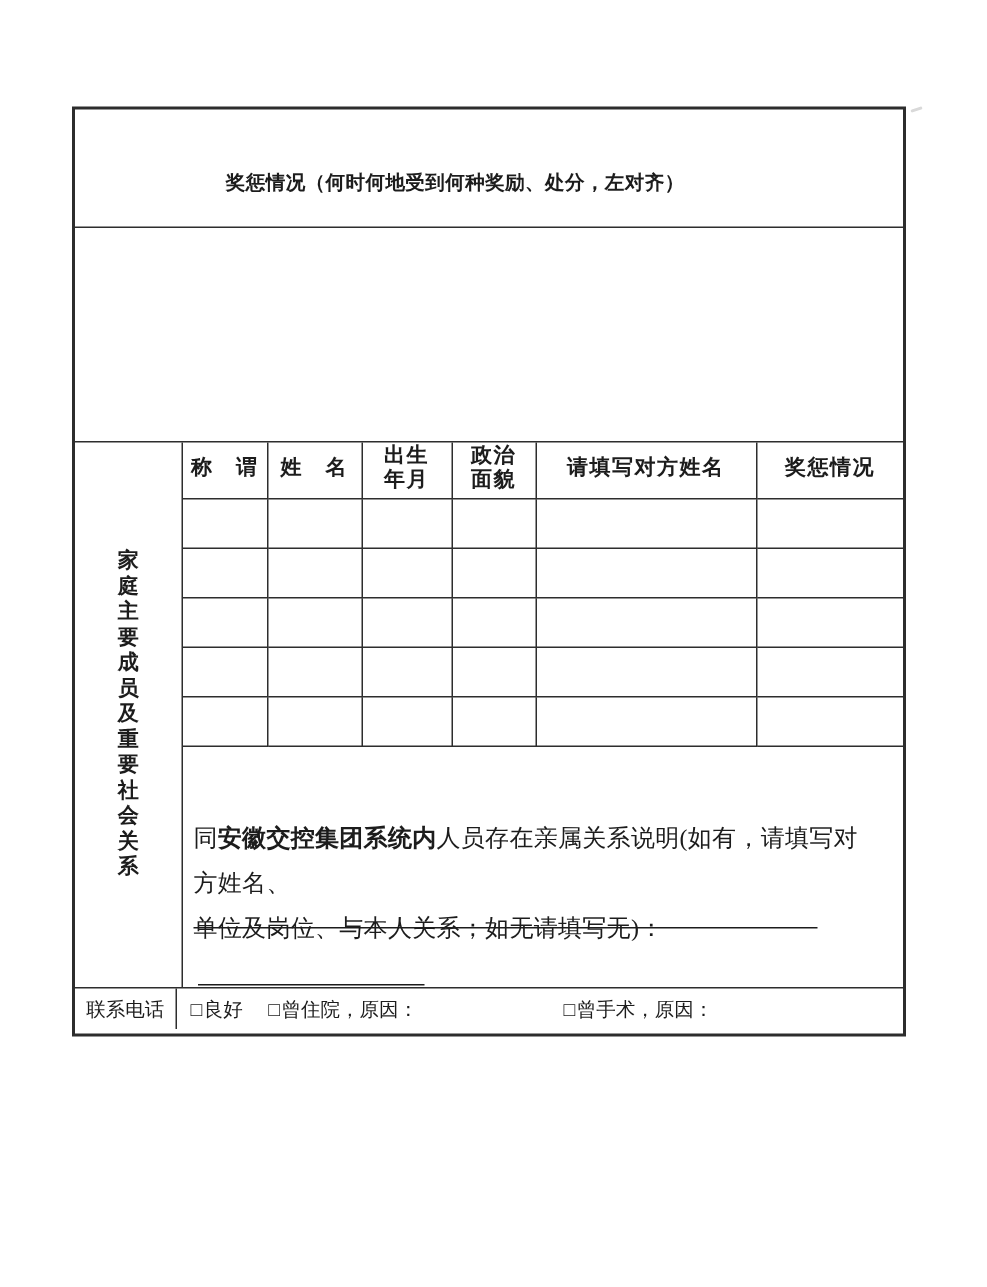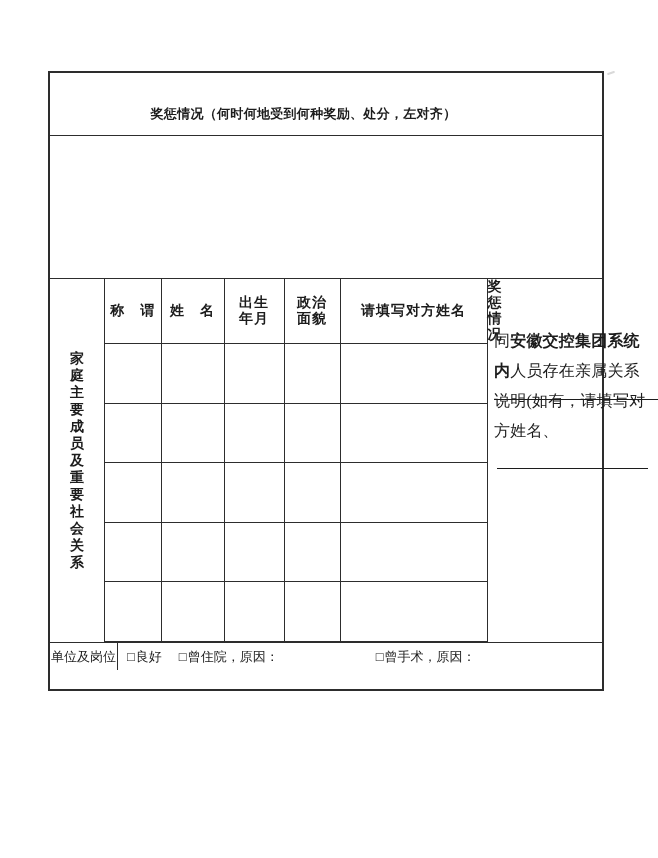--- a/index.html
+++ b/index.html
@@ -14,38 +14,38 @@
     position:relative; width:658px; height:858px; background:#ffffff; overflow:hidden;
   }
   .form-document {
     position:absolute; left:48px; top:71px; width:556px; height:620px;
     border:2px solid #2d2d2d;
     display:flex; flex-direction:column;
     background:#ffffff;
   }
   
   .awards-header {
-    height:63px; border-bottom:1px solid #2d2d2d;
+    height:79px; border-bottom:1px solid #2d2d2d;
     display:flex; align-items:center; justify-content:center;
     padding-top:19px; padding-right:45px;
   }
   .awards-title { font-size:13px; font-weight:bold; letter-spacing:0.3px; white-space:nowrap; }
   
   .awards-blank { height:143px; border-bottom:1px solid #2d2d2d; }
   
   .family-section { height:364px; border-bottom:1px solid #2d2d2d; display:flex; }
   .family-side {
-    width:55px; border-right:1px solid #2d2d2d;
+    width:72px; border-right:1px solid #2d2d2d;
     display:flex; align-items:center; justify-content:center;
   }
   .vertical-label {
     width:16px; font-size:14px; font-weight:bold; line-height:17px;
     text-align:center; word-break:break-all; letter-spacing:0;
   }
-  .family-content { flex:1; display:flex; flex-direction:row; min-width:0; }
+  .family-content { flex:1; display:flex; flex-direction:column; min-width:0; }
   table.family-table { border-collapse:collapse; width:100%; table-layout:fixed; }
   .family-table th, .family-table td { border:1px solid #2d2d2d; padding:0; }
   .family-table tr > *:first-child { border-left:none; }
   .family-table tr > *:last-child  { border-right:none; }
   .family-table thead th { border-top:none; }
   .family-table thead th {
     height:37px; font-size:14px; font-weight:bold; letter-spacing:1px;
     text-align:center; vertical-align:middle; white-space:pre-line; line-height:16px;
   }
   .family-table tbody td { height:33px; }
@@ -165,29 +165,29 @@
                 <td></td>
               </tr>
             </tbody>
         </table>
 
         <div class="relation-note">
           <div>
             <span>同</span><span class="note-bold">安徽交控集团系统内</span><span>人员存在亲属关系说明(如有，请填写对方姓名、</span>
           </div>
           <div>
-            <span class="inline-blank"></span>
+            <span>单位及岗位、与本人关系；如无请填写无)：</span><span class="inline-blank"></span>
           </div>
           <div class="long-blank"></div>
         </div>
       </div>
     </div>
 
     <div class="health-section">
-      <div class="health-label">单位及岗位</div>
+      <div class="health-label">联系电话</div>
       <div class="health-content">
         <span class="health-option opt-1">
           <span class="checkbox-glyph">□</span>
             <span>良好</span>
         </span>
         <span class="health-option opt-2">
           <span class="checkbox-glyph">□</span>
             <span>曾住院，原因：</span>
         </span>
         <span class="health-option opt-3">

